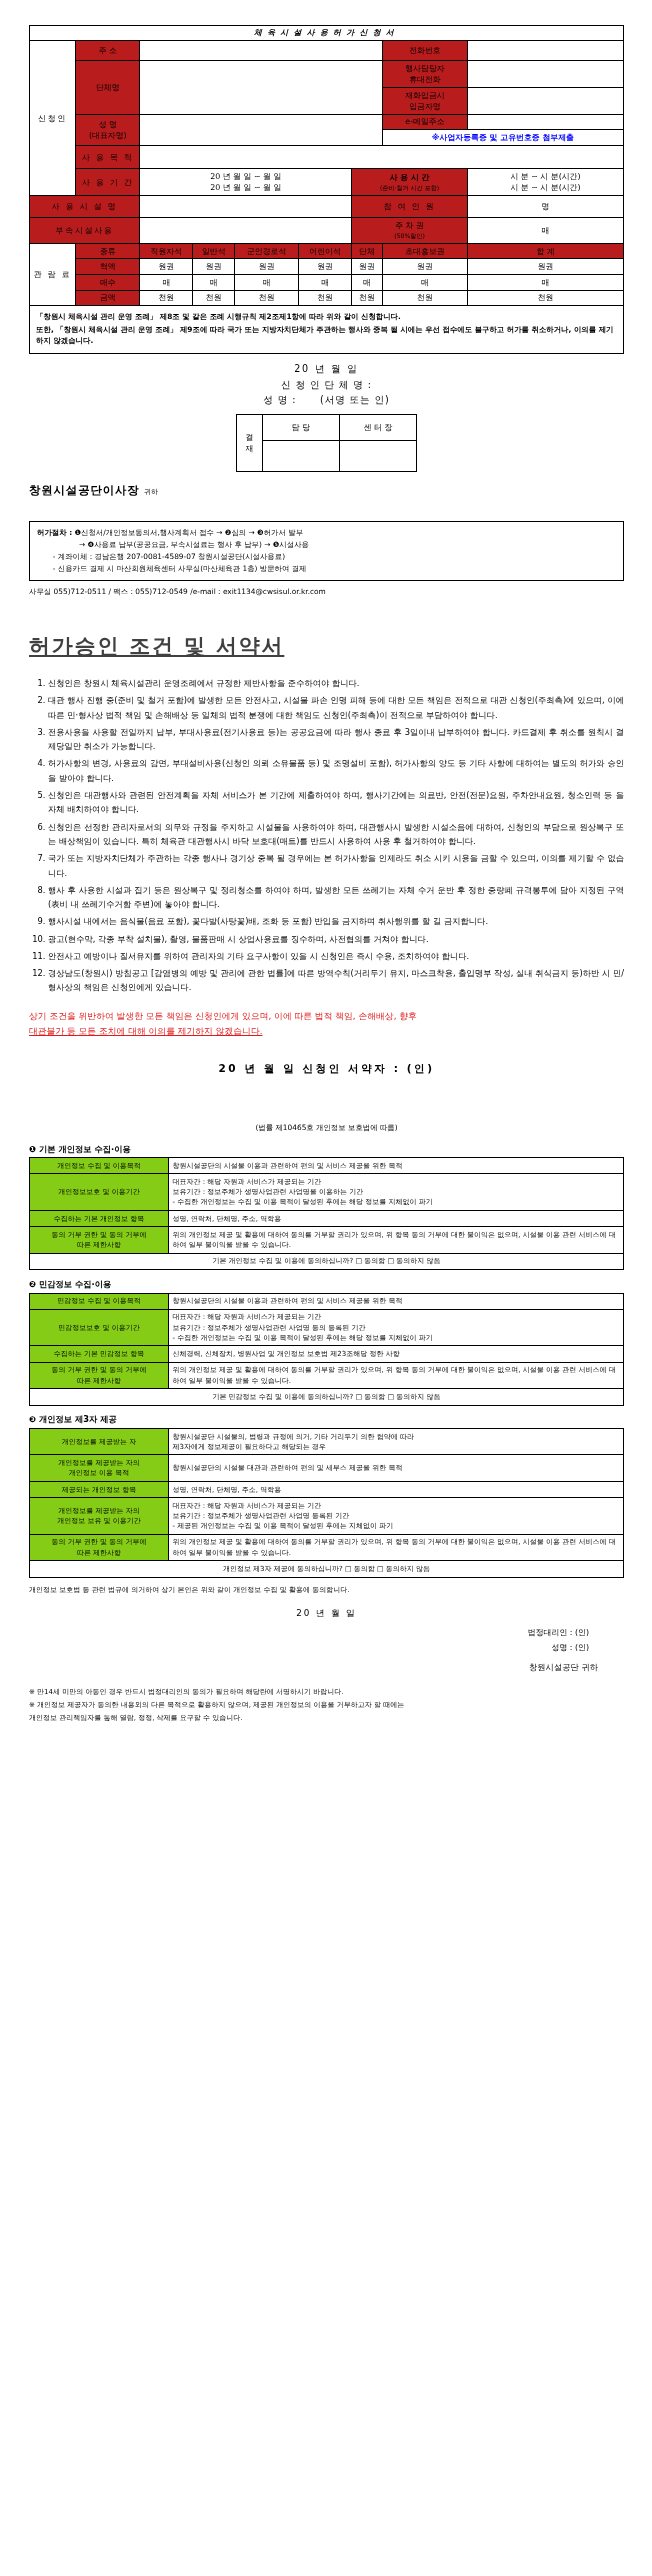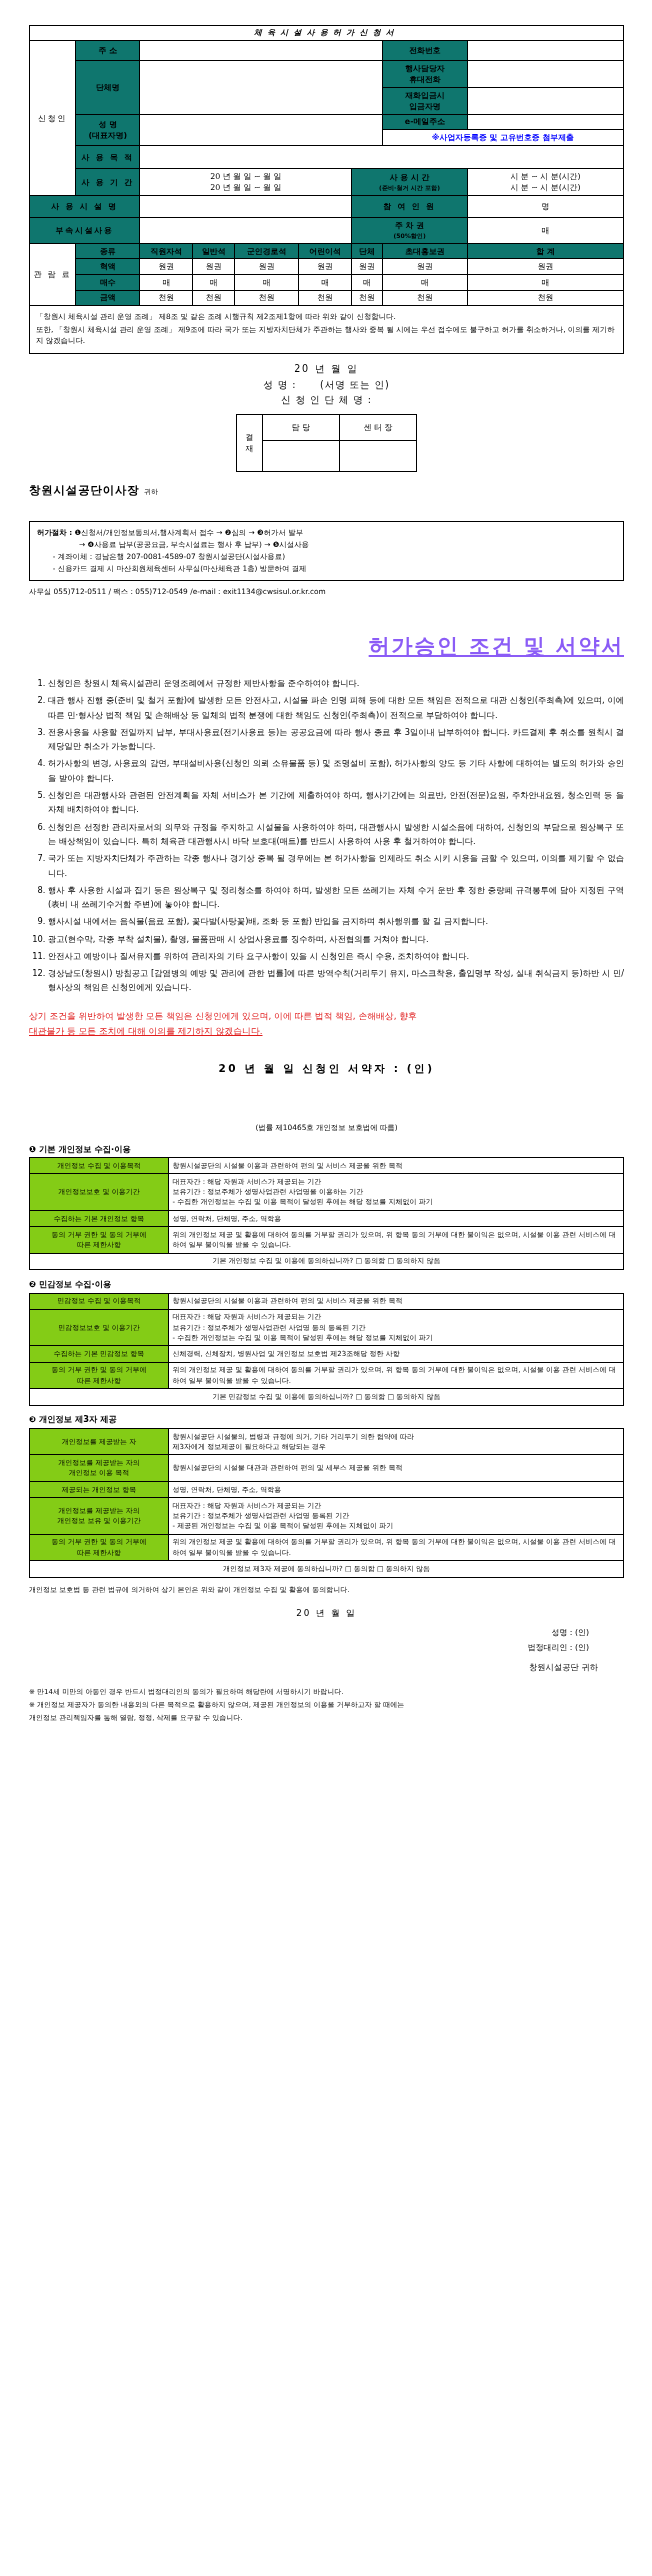--- a/index.html
+++ b/index.html
@@ -4,46 +4,46 @@
 <style>
   html,body{margin:0;padding:0;background:#ffffff;}
   body{width:653px;font-family:"DejaVu Sans","Liberation Sans",sans-serif;color:#000;}
   .page{width:653px;padding:0;box-sizing:border-box;}
   .wrap{width:595px;margin:0 auto;}
 
   
   .form1{margin-top:24.5px;border:1.8px solid #000;border-collapse:collapse;width:100%;}
   .form1 td,.form1 th{border:0.9px solid #000;font-size:7.9px;padding:1.8px 2.6px;text-align:center;vertical-align:middle;}
   .title-cell{font-size:16.6px;font-weight:bold;letter-spacing:5.3px;padding:6.1px 0 5.3px;border:0.9px solid #000;font-style:italic;}
-  .lab{background:#0f766e;font-size:8.8px;font-weight:bold;}
+  .lab{background:#b91c1c;font-size:8.8px;font-weight:normal;}
   .vlab{font-size:9.6px;letter-spacing:1.8px;}
   .small{font-size:7px;}
   .tiny{font-size:6.1px;}
   .bold{font-weight:bold;}
 
-  .note-box{border:0.9px solid #000;border-top:none;font-size:7.4px;line-height:1.55;padding:4.4px 6.1px;text-align:left;}
+  .note-box{border:0.9px solid #000;border-top:none;font-size:7.4px;line-height:1.55;padding:4.4px 6.1px;text-align:left;font-weight:bold;}
   .note-box p{margin:0 0 1.8px 0;}
   .dateline{text-align:center;font-size:9.6px;margin:8.8px 0 3.5px;letter-spacing:1.8px;}
   .signline{text-align:center;font-size:9.6px;margin:1.8px 0;letter-spacing:0.9px;}
 
   .stamp-tbl{border-collapse:collapse;margin:7px auto 0;}
   .stamp-tbl td{border:0.9px solid #000;font-size:7.9px;text-align:center;}
   .stamp-lab{width:23px;height:23px;}
   .stamp-cell{width:74px;height:23px;}
 
   .bottom-title{font-size:11.4px;font-weight:bold;letter-spacing:0.9px;margin-top:7px;}
   .bottom-sub{font-size:7px;}
 
   .proc-box{border:0.9px solid #000;font-size:7.4px;line-height:1.6;padding:5.3px 7px;margin-top:23px;text-align:left;}
 
   .footer-note{font-size:7.4px;margin-top:5.3px;line-height:1.5;}
 
   
   .page2{padding-top:35px;}
-  .h-blue{color:#8b5cf6;font-size:21px;font-weight:bold;text-align:right;letter-spacing:1.8px;margin:0 0 15.8px;}
+  .h-blue{color:#404040;font-size:21px;font-weight:bold;text-align:left;letter-spacing:1.8px;margin:0 0 15.8px;}
   .h-blue u{text-decoration:underline;}
   ol.terms{margin:0;padding-left:19px;font-size:8.3px;line-height:1.75;}
   ol.terms li{margin-bottom:2.6px;text-align:justify;}
   .warn{color:#e01b1b;font-size:8.8px;line-height:1.7;margin-top:14px;text-align:left;}
   .warn .u{text-decoration:underline;}
   .sign2{margin-top:23px;font-size:10.5px;letter-spacing:2.6px;text-align:center;font-weight:bold;}
 
   
   .page3{padding-top:42px;}
   .h3{font-size:16.6px;font-weight:bold;text-align:center;letter-spacing:0.9px;margin:0;}
@@ -162,26 +162,26 @@
       </tr>
     </tbody>
       </table>
 
     <div class="note-box">
       <p>「창원시 체육시설 관리 운영 조례」 제8조 및 같은 조례 시행규칙 제2조제1항에 따라 위와 같이 신청합니다.</p>
       <p>또한, 「창원시 체육시설 관리 운영 조례」 제9조에 따라 국가 또는 지방자치단체가 주관하는 행사와 중복 될 시에는 우선 접수에도 불구하고 허가를 취소하거나, 이의를 제기하지 않겠습니다.</p>
     </div>
 
     <div class="dateline">20      년       월       일</div>
+    <div class="signline">신 청 인    단 체 명 :</div>
     <div class="signline">
       <span>성     명 :</span>
       &nbsp;&nbsp;&nbsp;&nbsp;
       <span>(서명 또는 인)</span>
     </div>
-    <div class="signline">신 청 인    단 체 명 :</div>
 
     <table class="stamp-tbl">
       <tbody>
           <tr>
         <td class="stamp-lab" rowspan="2">결<br>재</td>
         <td class="stamp-cell">담 당</td>
         <td class="stamp-cell">센 터 장</td>
       </tr>
       <tr>
         <td class="stamp-cell" style="height:28px"></td>
@@ -318,22 +318,22 @@
         </tr>
         <tr>
           <td colspan="2" class="chk" style="text-align:center">개인정보 제3자 제공에 동의하십니까?  □ 동의함 □ 동의하지 않음</td>
         </tr>
       </tbody>
         </table>
 
       <div class="tail">개인정보 보호법 등 관련 법규에 의거하여 상기 본인은 위와 같이 개인정보 수집 및 활용에 동의합니다.</div>
       <div class="tail-date">20      년        월        일</div>
       <div class="tail-sign">
+        <div>법정대리인 :                      (인)</div>
         <div>성명 :                            (인)</div>
-        <div>법정대리인 :                      (인)</div>
       </div>
       <div class="tail-org">창원시설공단 귀하</div>
 
       <div class="foot-notes">
         <div>※ 만14세 미만의 아동인 경우 반드시 법정대리인의 동의가 필요하며 해당란에 서명하시기 바랍니다.</div>
         <div>※ 개인정보 제공자가 동의한 내용외의 다른 목적으로 활용하지 않으며, 제공된 개인정보의 이용을 거부하고자 할 때에는</div>
         <div>    개인정보 관리책임자를 통해 열람, 정정, 삭제를 요구할 수 있습니다.</div>
       </div>
     </div>
 

